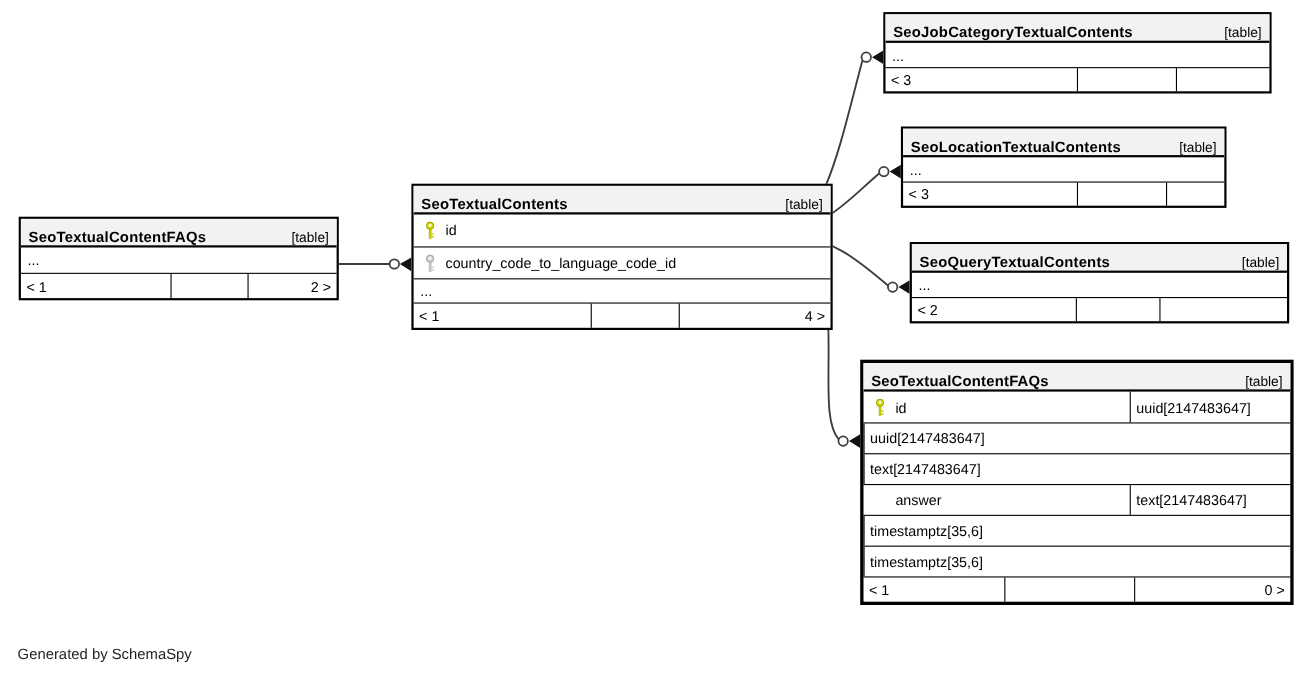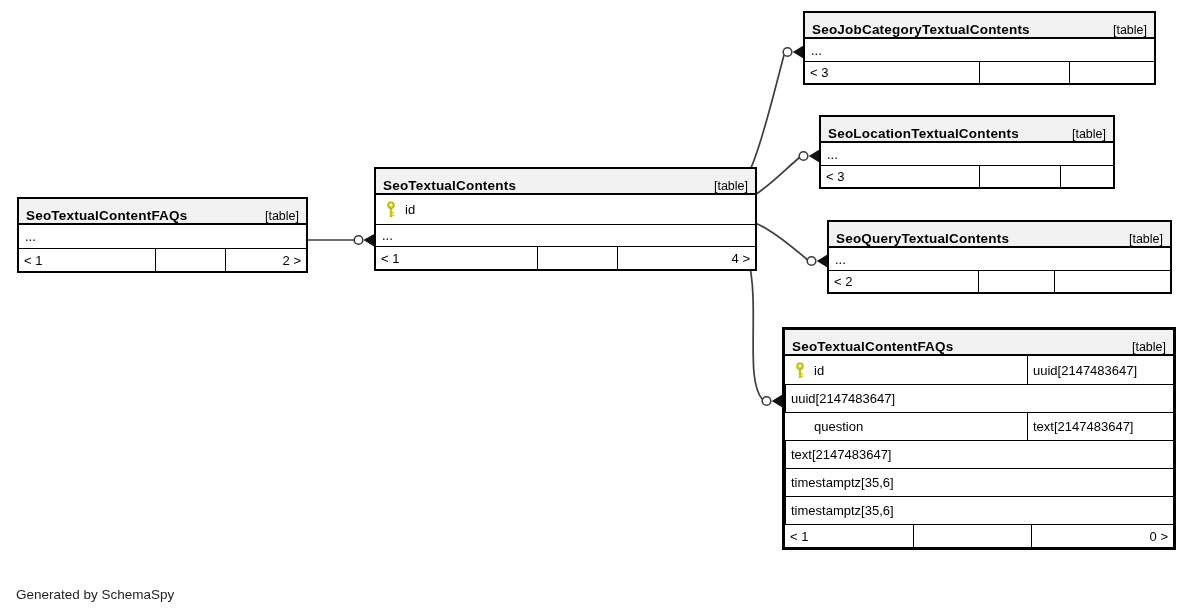--- a/index.html
+++ b/index.html
@@ -79,20 +79,32 @@
         <svg width="12" height="17" viewBox="0 0 12 17">
             <circle cx="6" cy="4.2" r="3.3" fill="#d6da00" stroke="#9a9e00" stroke-width="0.9"></circle>
             <circle cx="6" cy="3.8" r="1.25" fill="#fff"></circle>
             <rect x="5.1" y="7.2" width="1.8" height="8.6" fill="#d6da00" stroke="#9a9e00" stroke-width="0.5"></rect>
             <rect x="6.9" y="11" width="2.3" height="1.5" fill="#d6da00"></rect>
             <rect x="6.9" y="13.6" width="2.6" height="1.5" fill="#d6da00"></rect>
           </svg>
       </span>
       <span class="cname">id</span>
     </div>
+    <div class="row h29">
+      <span class="keycell">
+        <svg width="12" height="17" viewBox="0 0 12 17">
+            <circle cx="6" cy="4.2" r="3.3" fill="#cfcfcf" stroke="#a3a3a3" stroke-width="0.9"></circle>
+            <circle cx="6" cy="3.8" r="1.25" fill="#fff"></circle>
+            <rect x="5.1" y="7.2" width="1.8" height="8.6" fill="#cfcfcf" stroke="#a3a3a3" stroke-width="0.5"></rect>
+            <rect x="6.9" y="11" width="2.3" height="1.5" fill="#cfcfcf"></rect>
+            <rect x="6.9" y="13.6" width="2.6" height="1.5" fill="#cfcfcf"></rect>
+          </svg>
+      </span>
+      <span class="cname">country_code_to_language_code_id</span>
+    </div>
     <div class="row ellipsis h22">...</div>
     <div class="ftr h23">
       <span class="c" style="width:161px;">&lt; 1</span>
       <span class="c" style="width:80px;"></span>
       <span class="c right" style="flex:1;">4 &gt;</span>
     </div>
   </div>
 
   <div class="tbl" style="left:803px;top:11px;width:353px;">
     <div class="hdr">
@@ -153,28 +165,28 @@
         <span class="cname">id</span>
       </span>
       <span class="typecell" style="width:146px;">uuid[2147483647]</span>
     </div>
 
     <div class="row h28">
       <span class="typecell" style="width:146px;">uuid[2147483647]</span>
     </div>
 
     <div class="row h28">
+      <span class="typecell" style="width:146px;">text[2147483647]</span>
+    </div>
+
+    <div class="row h28">
       <span class="namecell">
         <span class="keycell"></span>
-        <span class="cname">question</span>
-      </span>
-      <span class="typecell" style="width:146px;">text[2147483647]</span>
-    </div>
-
-    <div class="row h28">
+        <span class="cname">answer</span>
+      </span>
       <span class="typecell" style="width:146px;">text[2147483647]</span>
     </div>
 
     <div class="row h28">
       <span class="typecell" style="width:146px;">timestamptz[35,6]</span>
     </div>
 
     <div class="row h28">
       <span class="typecell" style="width:146px;">timestamptz[35,6]</span>
     </div>

